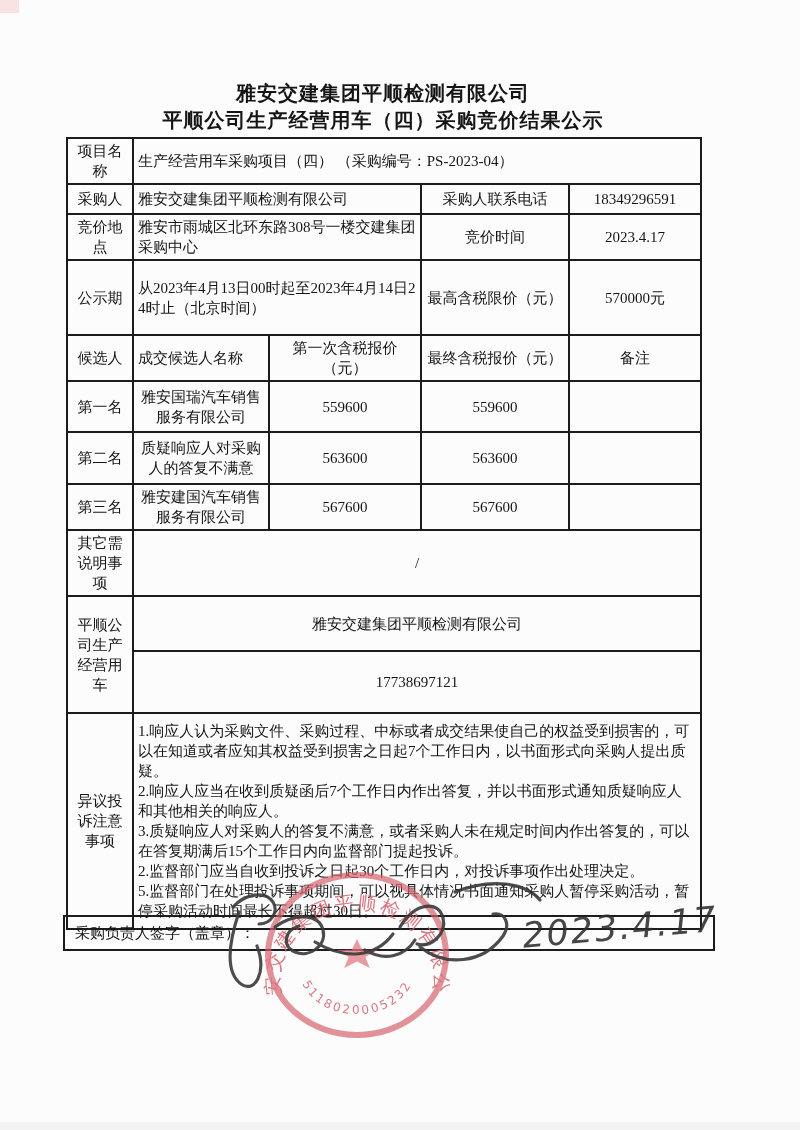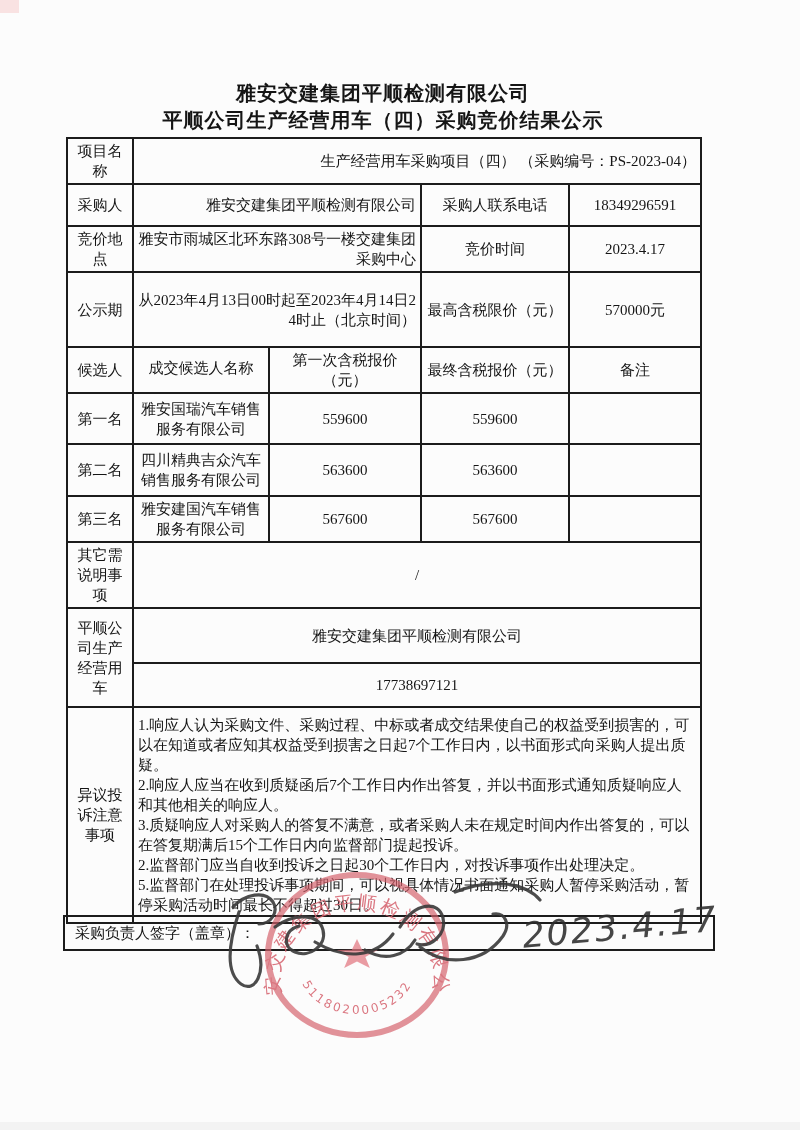--- a/index.html
+++ b/index.html
@@ -8,27 +8,27 @@
         color:#141414;padding-left:26px;}
   .corner-mark{position:absolute;left:0;top:0;width:19px;height:13px;background:#f9e2e2;}
   .titles{position:absolute;left:66px;top:80px;width:634px;text-align:center;
           font-family:"Liberation Sans", sans-serif;font-weight:700;font-size:20px;
           line-height:27px;color:#151515;letter-spacing:1px;}
   table.result{position:absolute;left:66px;top:137px;width:634px;border-collapse:collapse;
           table-layout:fixed;}
   table.result td{border:2px solid #1c1c1c;font-size:15px;color:#151515;
           padding:2px 4px;vertical-align:middle;word-break:break-all;line-height:20px;}
   td.lab{text-align:center;padding:2px 2px;border-radius:15px;}
-  td.val{text-align:right;padding-left:8px;}
+  td.val{text-align:left;padding-left:8px;}
   td.cen{text-align:center;}
-  td.ra{text-align:center;padding-right:2px;font-family:Liberation Mono, monospace;}
+  td.ra{text-align:left;padding-right:2px;}
   td.notice{padding:6px 10px 6px 8px;font-size:14px;line-height:20px;text-align:left;border-radius:11px;}
-  .h46{height:46px}.h42{height:42px}.h45{height:45px}.h75{height:75px}.h38{height:38px}
+  .h46{height:46px}.h42{height:30px}.h45{height:45px}.h75{height:75px}.h38{height:38px}
   .h51{height:51px}.h52{height:52px}.h54{height:44px}.h53{height:53px}.h55{height:55px}
-  .h46b{height:44px}.h216{height:216px}
+  .h46b{height:62px}.h216{height:216px}
   .sig-box{position:absolute;left:63px;top:915px;width:638px;height:32px;
           border:2px solid #1c1c1c;display:flex;align-items:center;padding-left:10px;
           font-size:15px;background:transparent;}
   .sig-svg{position:absolute;left:215px;top:872px;pointer-events:none;}
   .sig-date{position:absolute;left:522px;top:908px;width:180px;font-size:35px;
           font-style:italic;color:#2e2e2e;transform:rotate(-5deg);
           font-family:"DejaVu Sans", sans-serif;letter-spacing:2px;opacity:.88;}
   .stamp-svg{position:absolute;left:257px;top:863px;pointer-events:none;opacity:.85;}
   .bottom-edge{position:absolute;left:0;bottom:0;width:100%;height:8px;background:#f3f3f3;}
 </style>
@@ -84,21 +84,21 @@
     </tr>
     <tr class="h51">
       <td class="lab">第一名</td>
       <td class="cen">雅安国瑞汽车销售服务有限公司</td>
       <td class="cen">559600</td>
       <td class="cen">559600</td>
       <td class="cen"></td>
     </tr>
     <tr class="h52">
       <td class="lab">第二名</td>
-      <td class="cen">四川精典吉众汽车销售服务有限公司</td>
+      <td class="cen">质疑响应人对采购人的答复不满意</td>
       <td class="cen">563600</td>
       <td class="cen">563600</td>
       <td class="cen"></td>
     </tr>
     <tr class="h54">
       <td class="lab">第三名</td>
       <td class="cen">雅安建国汽车销售服务有限公司</td>
       <td class="cen">567600</td>
       <td class="cen">567600</td>
       <td class="cen"></td>

